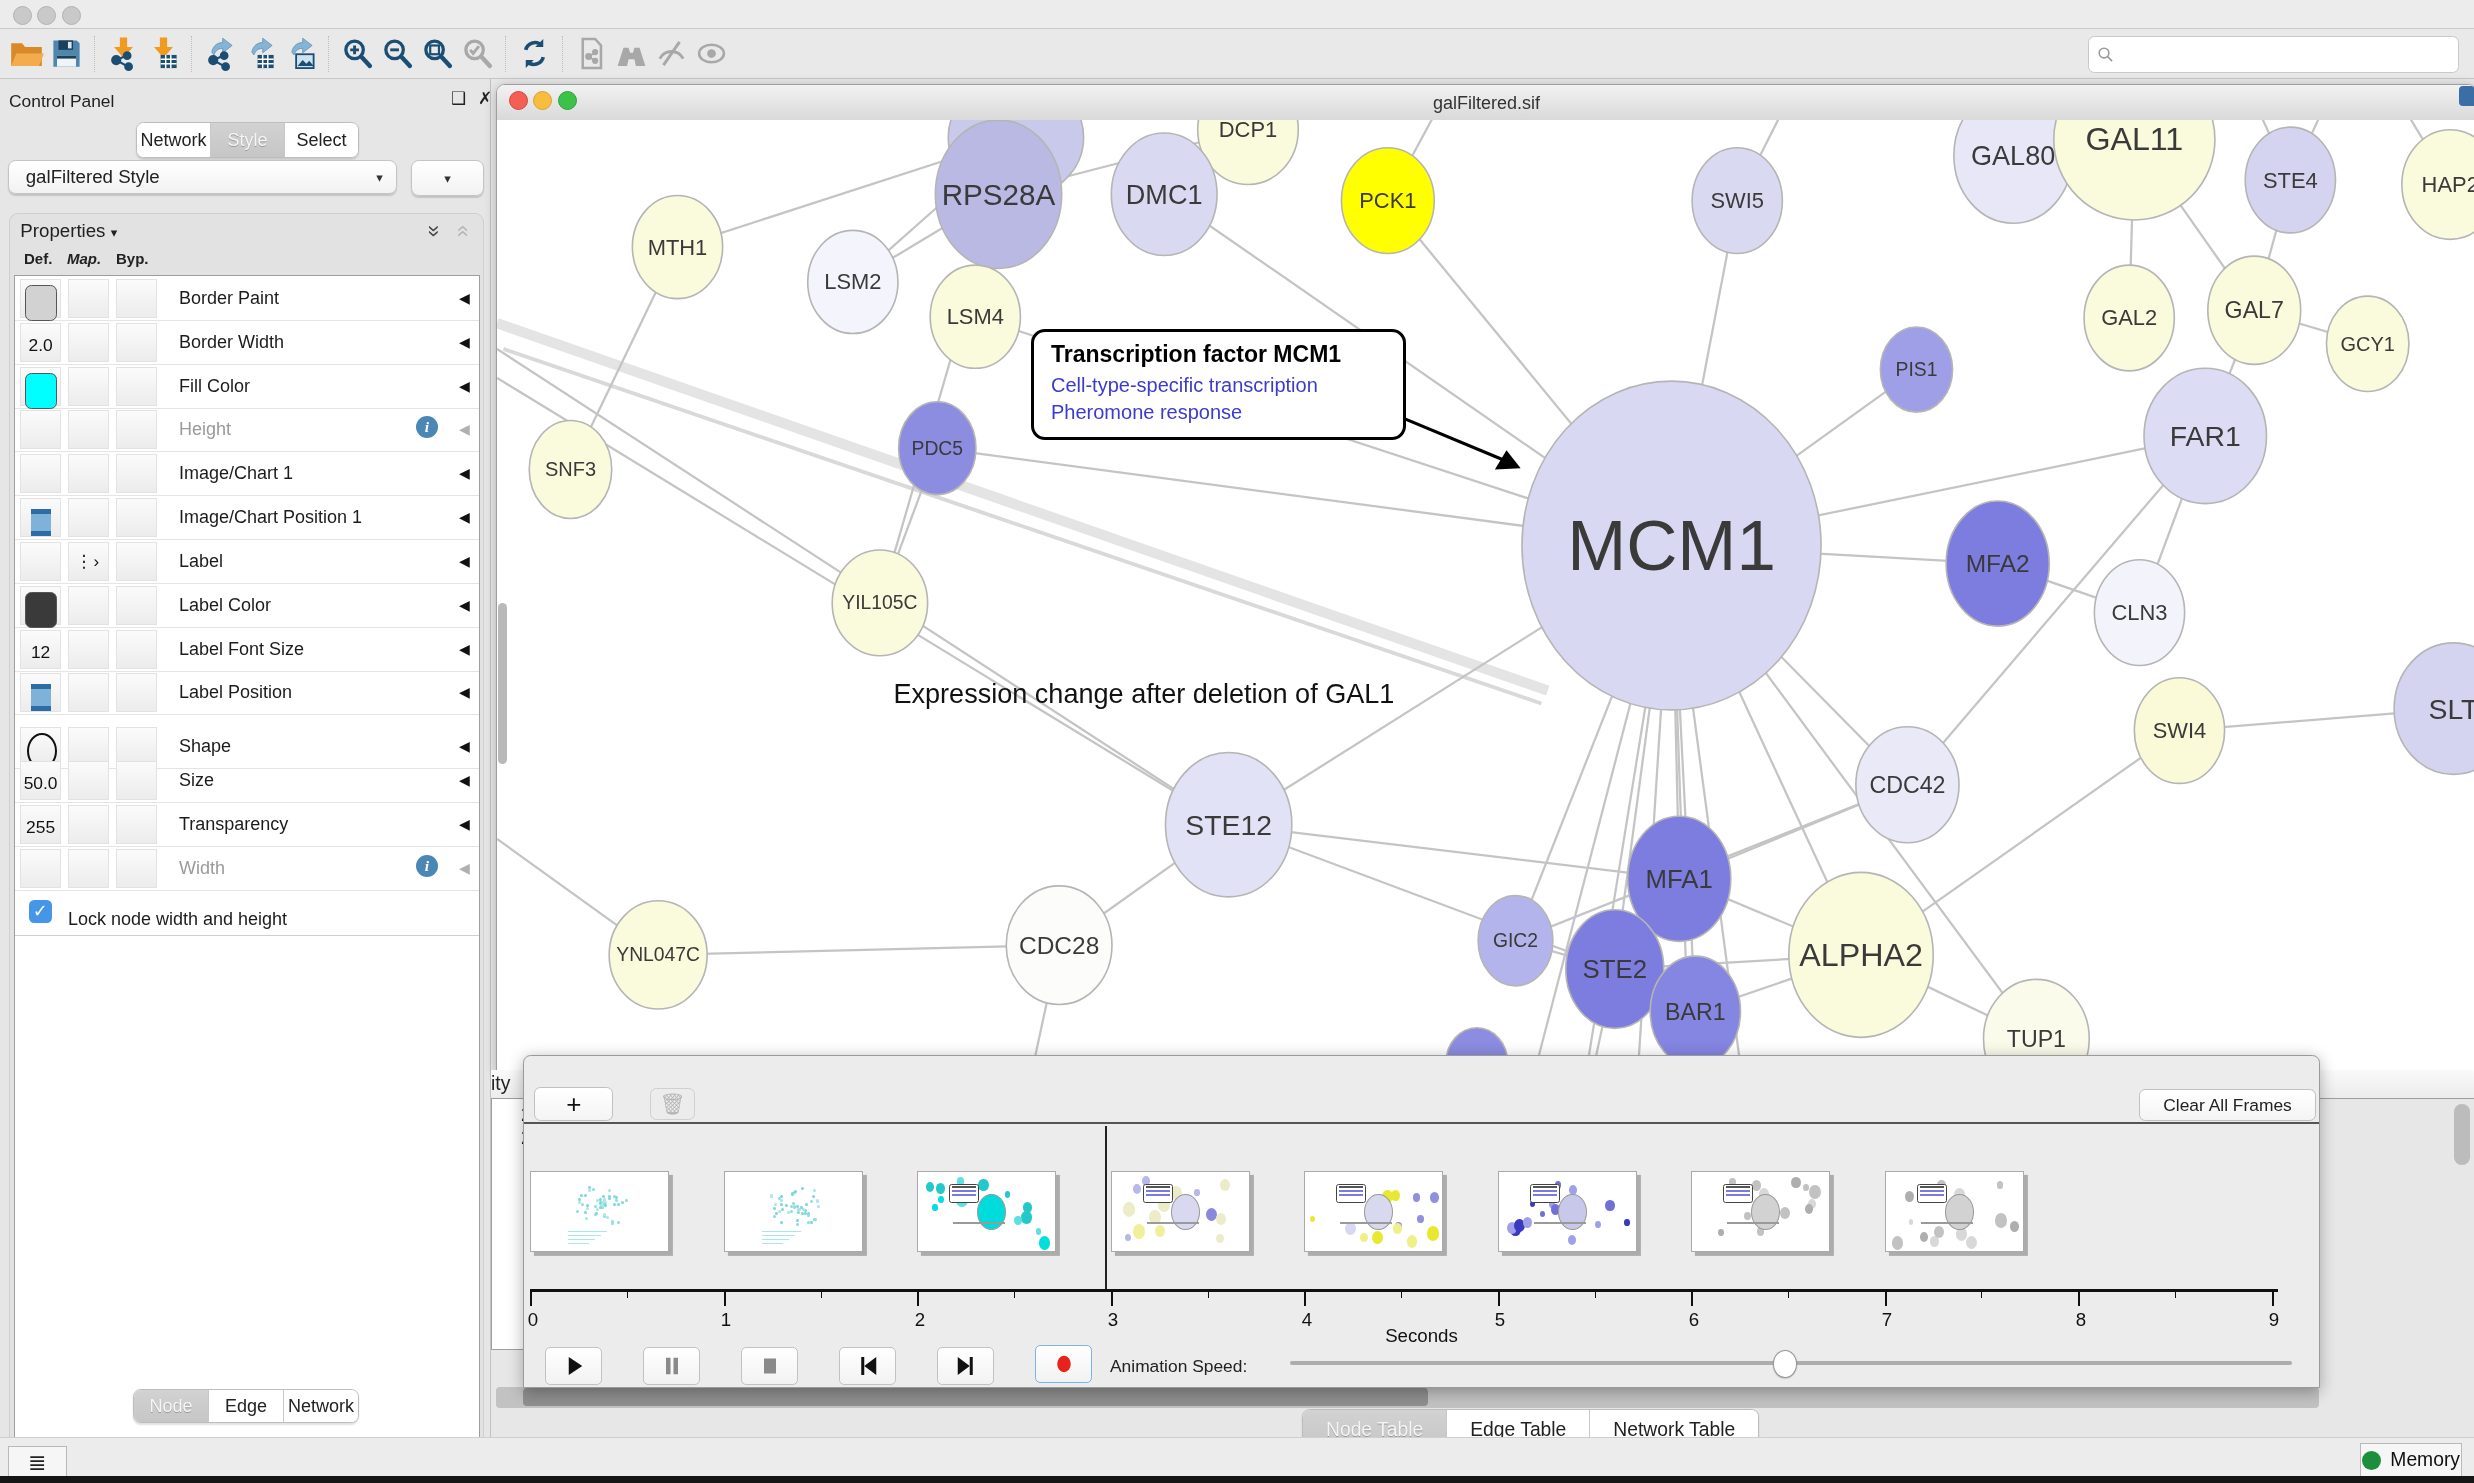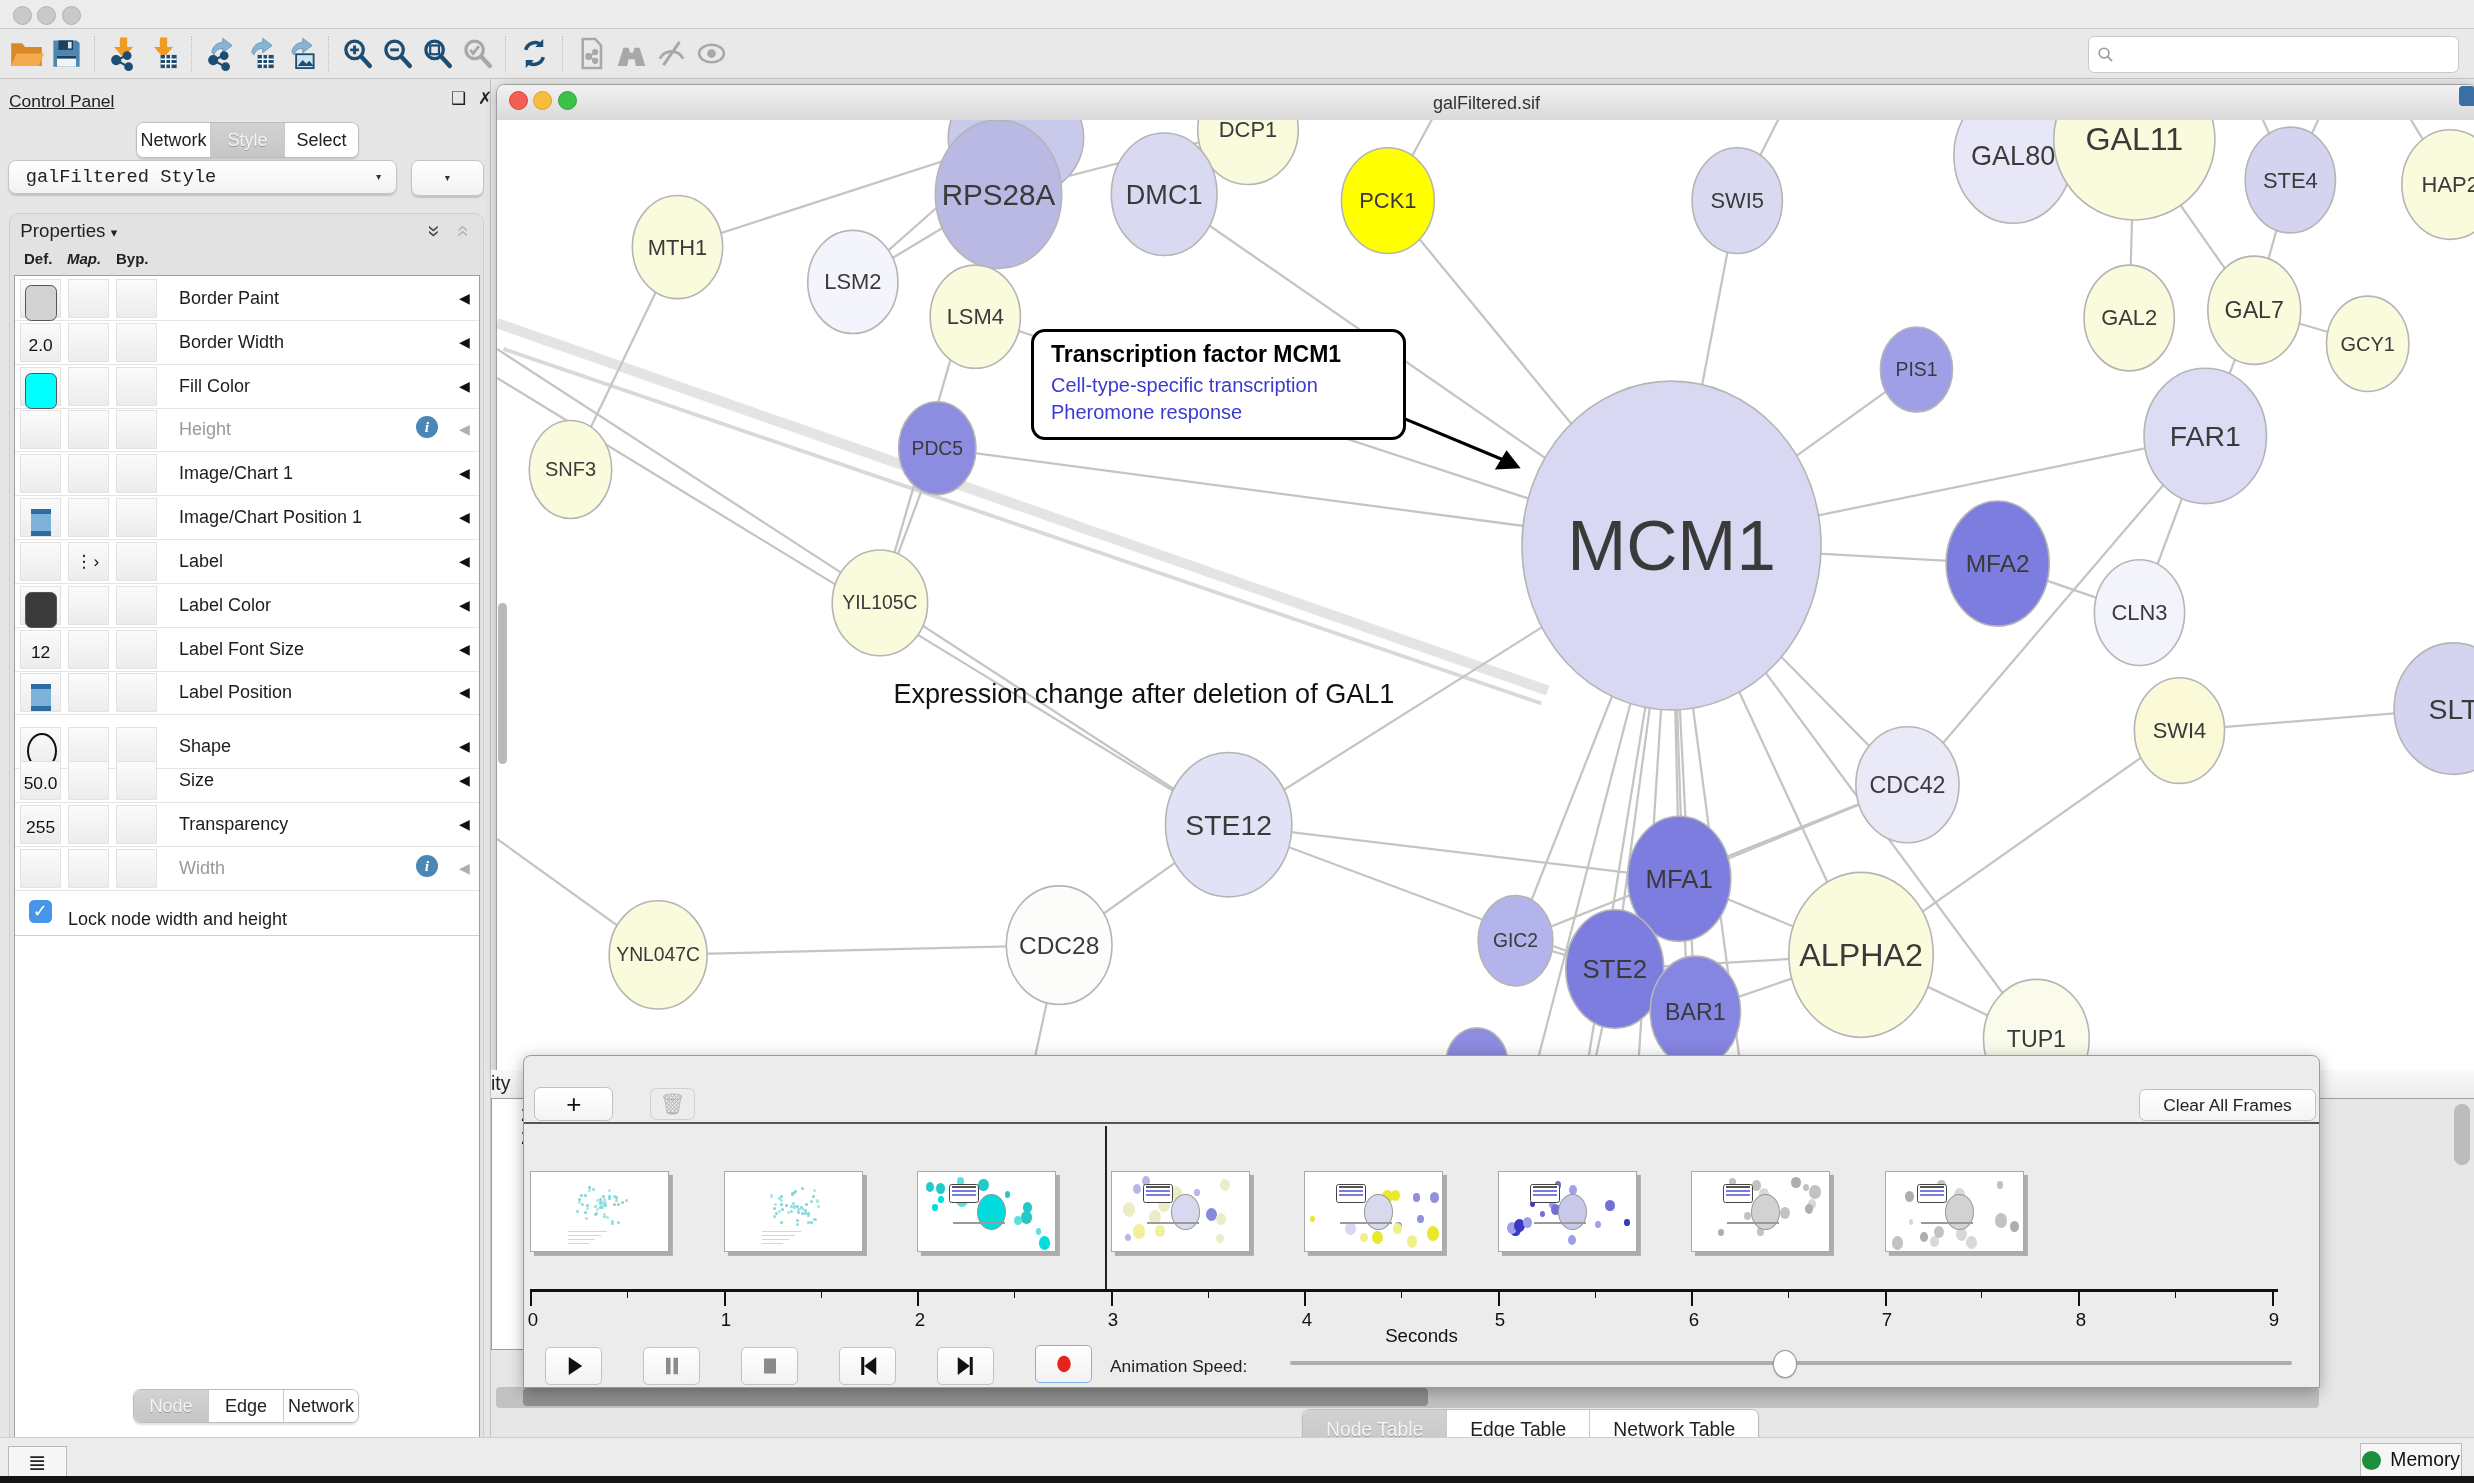--- a/index.html
+++ b/index.html
@@ -10,29 +10,29 @@
   .tl{border-radius:50%;width:17px;height:17px;top:5.8px;}
   #app-title{width:100%;text-align:center;top:4.5px;font-size:19.3px;color:#9a9a9a;}
   #toolbar{left:0;top:29px;width:2475px;height:50px;background:#e9e9e9;border-bottom:0.6px solid #c6c6c6;display:flex;align-items:center;padding-left:6.4px;box-sizing:border-box;}
   .tbtn{width:40px;height:40px;display:flex;align-items:center;justify-content:center;}
   .tbtn svg{width:35px;height:35px;}
   .tsep{width:0.6px;height:36px;border-left:1.3px dotted #bdbdbd;margin:0 7.7px;}
   #search-box{right:15.5px;top:36px;width:369px;height:35px;background:#fff;border:1.3px solid #c8c8c8;border-radius:6.4px;display:flex;align-items:center;}
   #search-box svg{width:19.3px;height:19.3px;margin-left:7.7px;}
   
   #control-panel{left:0;top:79px;width:490px;height:1359px;background:#e6e6e6;border-right:0.6px solid #c2c2c2;}
-  #cp-title{left:9px;top:11.6px;font-size:17.4px;color:#222;text-decoration:underline;}
+  #cp-title{left:9px;top:11.6px;font-size:17.4px;color:#222;}
   .winicon{font-size:17px;color:#222;}
   .seg{display:flex;border:0.6px solid #bdbdbd;border-radius:7.7px;overflow:hidden;background:#fff;box-shadow:0 1.3px 1.9px rgba(0,0,0,.12);}
   .seg div{display:flex;align-items:center;justify-content:center;font-size:18px;color:#222;background:#fff;border-left:0.6px solid #c9c9c9;}
   .seg div:first-child{border-left:none;}
   .seg div.sel{background:linear-gradient(#d2d2d2,#c6c6c6);color:#f5f5f5;text-shadow:0 0.6px 0.6px #999;}
   #cp-tabs{left:136px;top:43px;height:34px;}
   #cp-tabs div{width:73px;}
-  .combo{background:linear-gradient(#ffffff,#f2f2f2);border:0.6px solid #c4c4c4;border-radius:7.7px;box-shadow:0 1.3px 1.3px rgba(0,0,0,.15);display:flex;align-items:center;font-family:Liberation Mono, monospace;}
+  .combo{background:linear-gradient(#ffffff,#f2f2f2);border:0.6px solid #c4c4c4;border-radius:7.7px;box-shadow:0 1.3px 1.3px rgba(0,0,0,.15);display:flex;align-items:center;}
   #style-combo{left:7.7px;top:81px;width:389px;height:34px;font-size:18.7px;color:#222;padding-left:17px;box-sizing:border-box;}
   #style-combo .car{margin-left:auto;margin-right:13px;font-size:13px;color:#333;}
   #style-menu-btn{left:411px;top:81px;width:71px;height:34px;justify-content:center;font-size:13px;color:#333;}
   #props-box{left:9px;top:134px;width:473px;height:1282px;background:#e2e2e2;border:0.6px solid #cfcfcf;border-radius:9px;}
   #props-header{left:10.3px;top:6.4px;font-size:18.7px;color:#222;}
   #props-collapse{left:418px;top:3.9px;font-size:22px;color:#444;transform:rotate(90deg);}
   #props-expand{left:446px;top:3.9px;font-size:22px;color:#b5b5b5;transform:rotate(-90deg);}
   #props-cols{top:36px;left:14px;font-size:15px;font-weight:bold;color:#222;}
   #props-cols span{display:inline-block;}
   #props-list{left:3.9px;top:61px;width:464px;height:1204px;background:#fff;border:0.6px solid #9e9e9e;overflow:hidden;}

